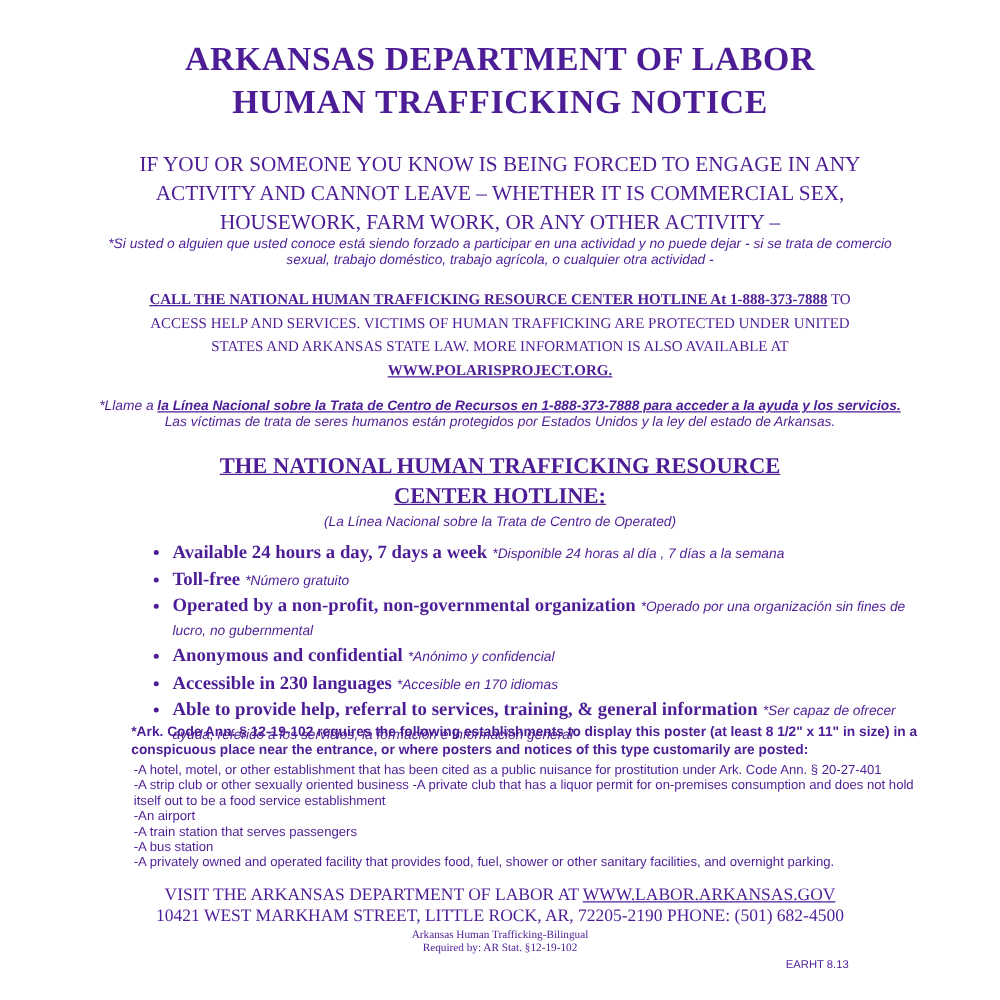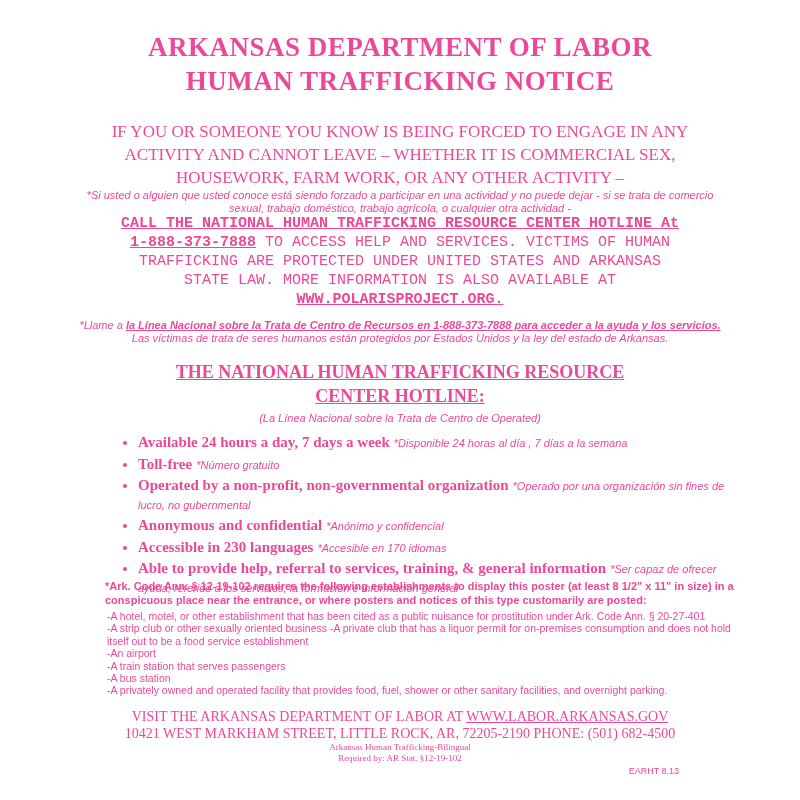--- a/index.html
+++ b/index.html
@@ -1,21 +1,21 @@
 <!DOCTYPE html>
 <html><head>
 <meta charset="utf-8">
 <style>
   html, body { margin: 0; padding: 0; background: #ffffff; }
   .poster {
     position: relative;
     width: 800px;
     height: 800px;
     background: #ffffff;
-    color: #ec4899;
+    color: #4c1d95;
     overflow: hidden;
     font-family: "Liberation Serif", serif;
   }
   .abs { position: absolute; }
   .center-block { left: 50%; transform: translateX(-50%); text-align: center; }
 
   .title {
     top: 30px;
     width: 760px;
     font-size: 27px;
@@ -33,25 +33,24 @@
     font-family: "Liberation Sans", sans-serif;
     font-style: italic;
   }
   .intro-es {
     top: 189px;
     width: 648px;
     font-size: 11px;
     line-height: 12.5px;
   }
   .call {
-    top: 214px;
+    top: 230px;
     width: 574px;
-    font-size: 15px;
+    font-size: 12px;
     line-height: 19px;
-    font-family: Liberation Mono, monospace;
   }
   .bu { font-weight: bold; text-decoration: underline; }
   .u  { text-decoration: underline; }
   .call-es {
     top: 319px;
     width: 662px;
     font-size: 11px;
     line-height: 13px;
   }
   .call-es .bu { font-weight: bold; text-decoration: underline; }

